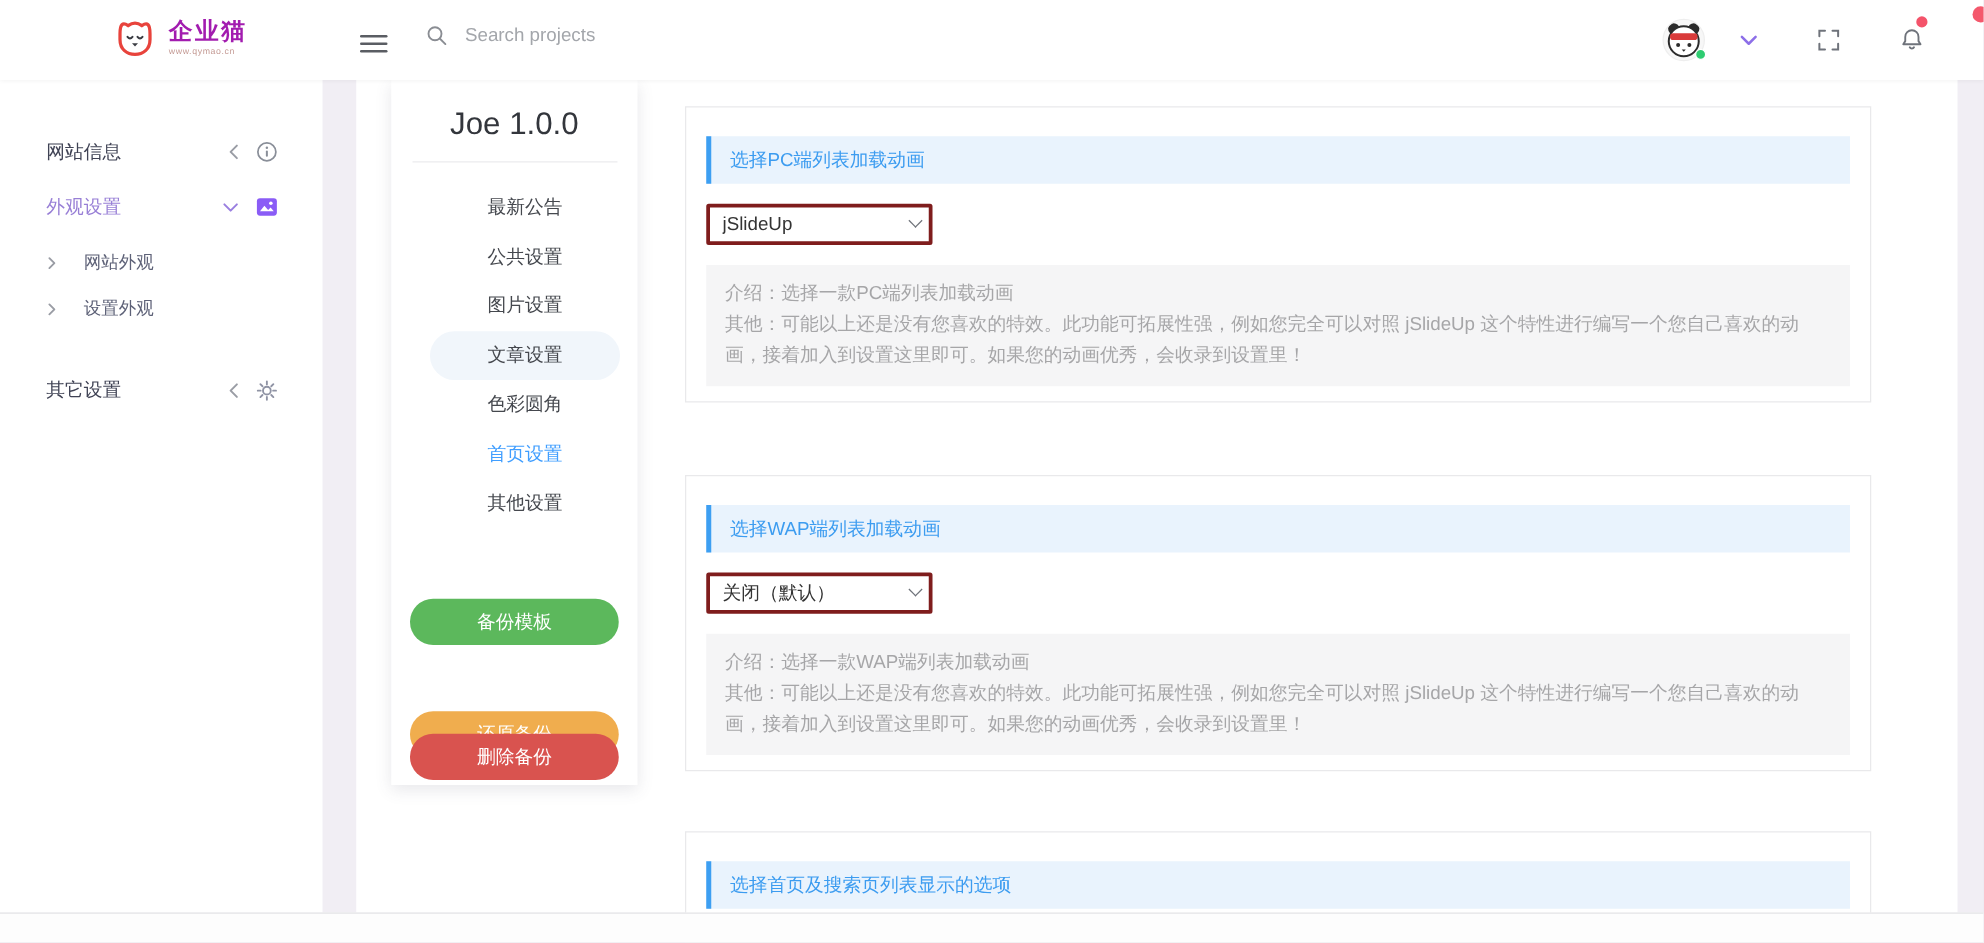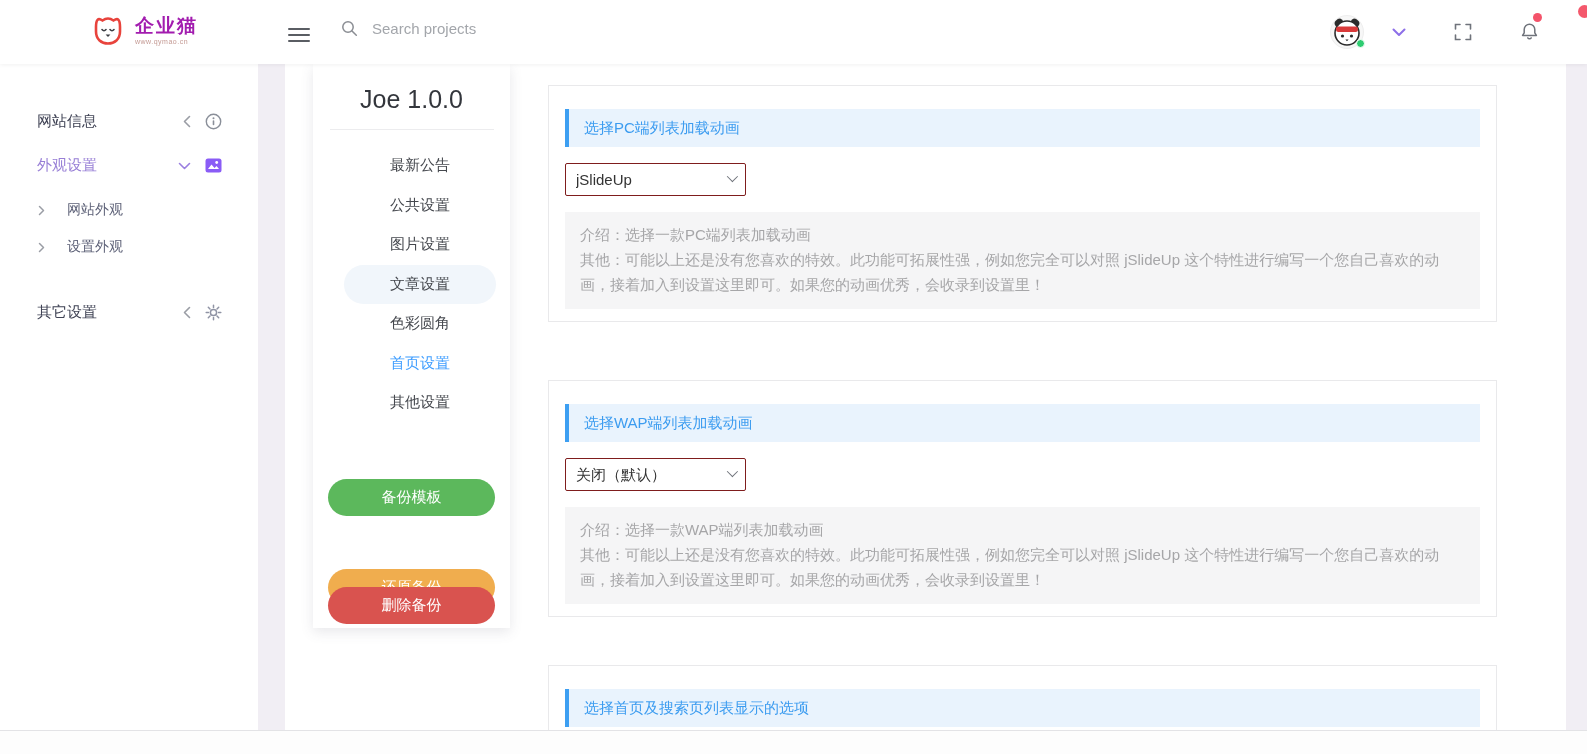--- a/index.html
+++ b/index.html
@@ -63,21 +63,21 @@
   
   .section { position:absolute; left:548px; width:949px; background:#fff; border:1px solid #e9e9eb; z-index:11; }
   .sec1 { top:85px; height:237px; }
   .sec2 { top:380px; height:237px; }
   .sec3 { top:665px; height:89px; }
   .sec-header { margin:23px 16px 16px; height:38px; display:flex; align-items:center;
                 background:#e9f3fd; border-left:4px solid #3d9ff2; padding-left:15px;
                 font-size:15px; color:#3c9cf0; }
   .sec3 .sec-header { margin-top:23px; }
   .sel-wrap { position:relative; width:181px; margin:8px 0 0 16px; }
-  .sel { width:181px; height:33px; border:1px solid #7f1d1d; border-radius:2px; background:#fff;
+  .sel { width:181px; height:33px; border:3px solid #7f1d1d; border-radius:2px; background:#fff;
          font-size:15px; color:#333; padding:0 24px 0 10px; appearance:none; -webkit-appearance:none;
          outline:none; font-family:inherit; }
   .sel-arrow { position:absolute; right:11px; top:11px; width:8px; height:8px; pointer-events:none;
                border-right:1.6px solid #6f737a; border-bottom:1.6px solid #6f737a; transform:rotate(45deg) translateY(-2px); }
   .desc-box { margin:16px 16px 0; background:#f5f5f6; padding:10px 15px 12px;
               font-size:15px; color:#a6a6a8; line-height:25px; }
 
   
   .statusbar { position:absolute; left:0; right:0; bottom:0; height:24px; background:#fdfdfd;
                border-top:1px solid #e3e3e6; z-index:50; display:flex; align-items:center;

